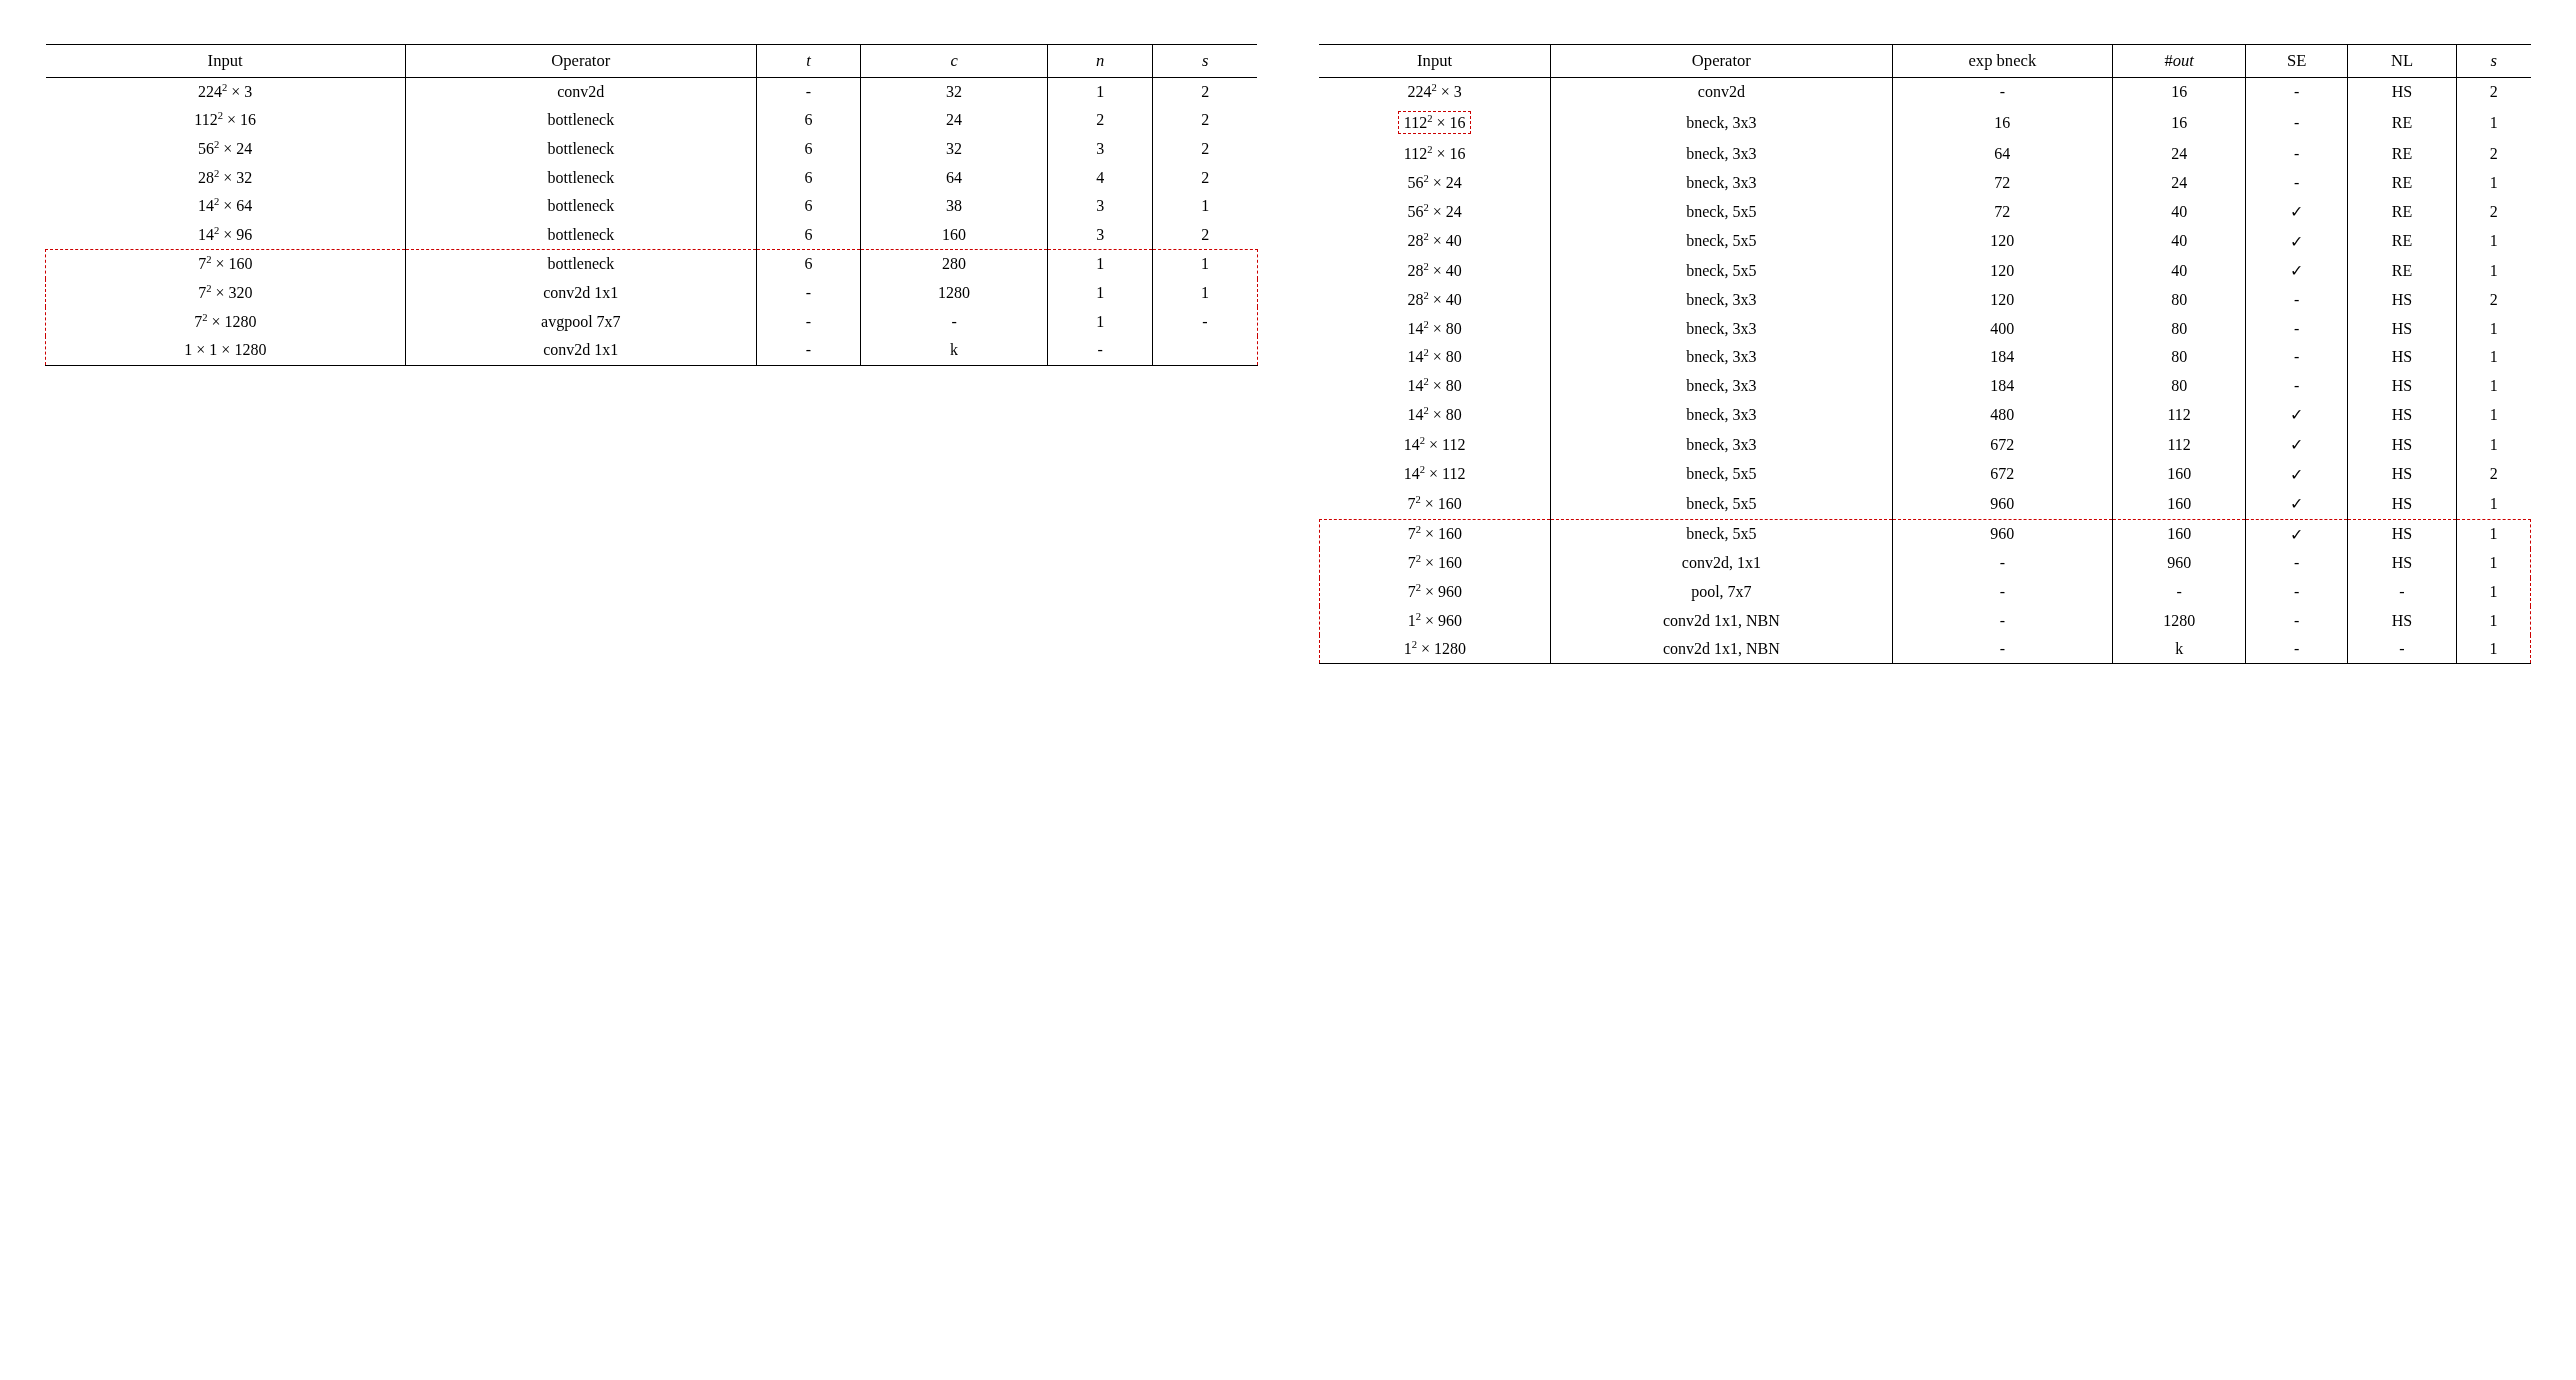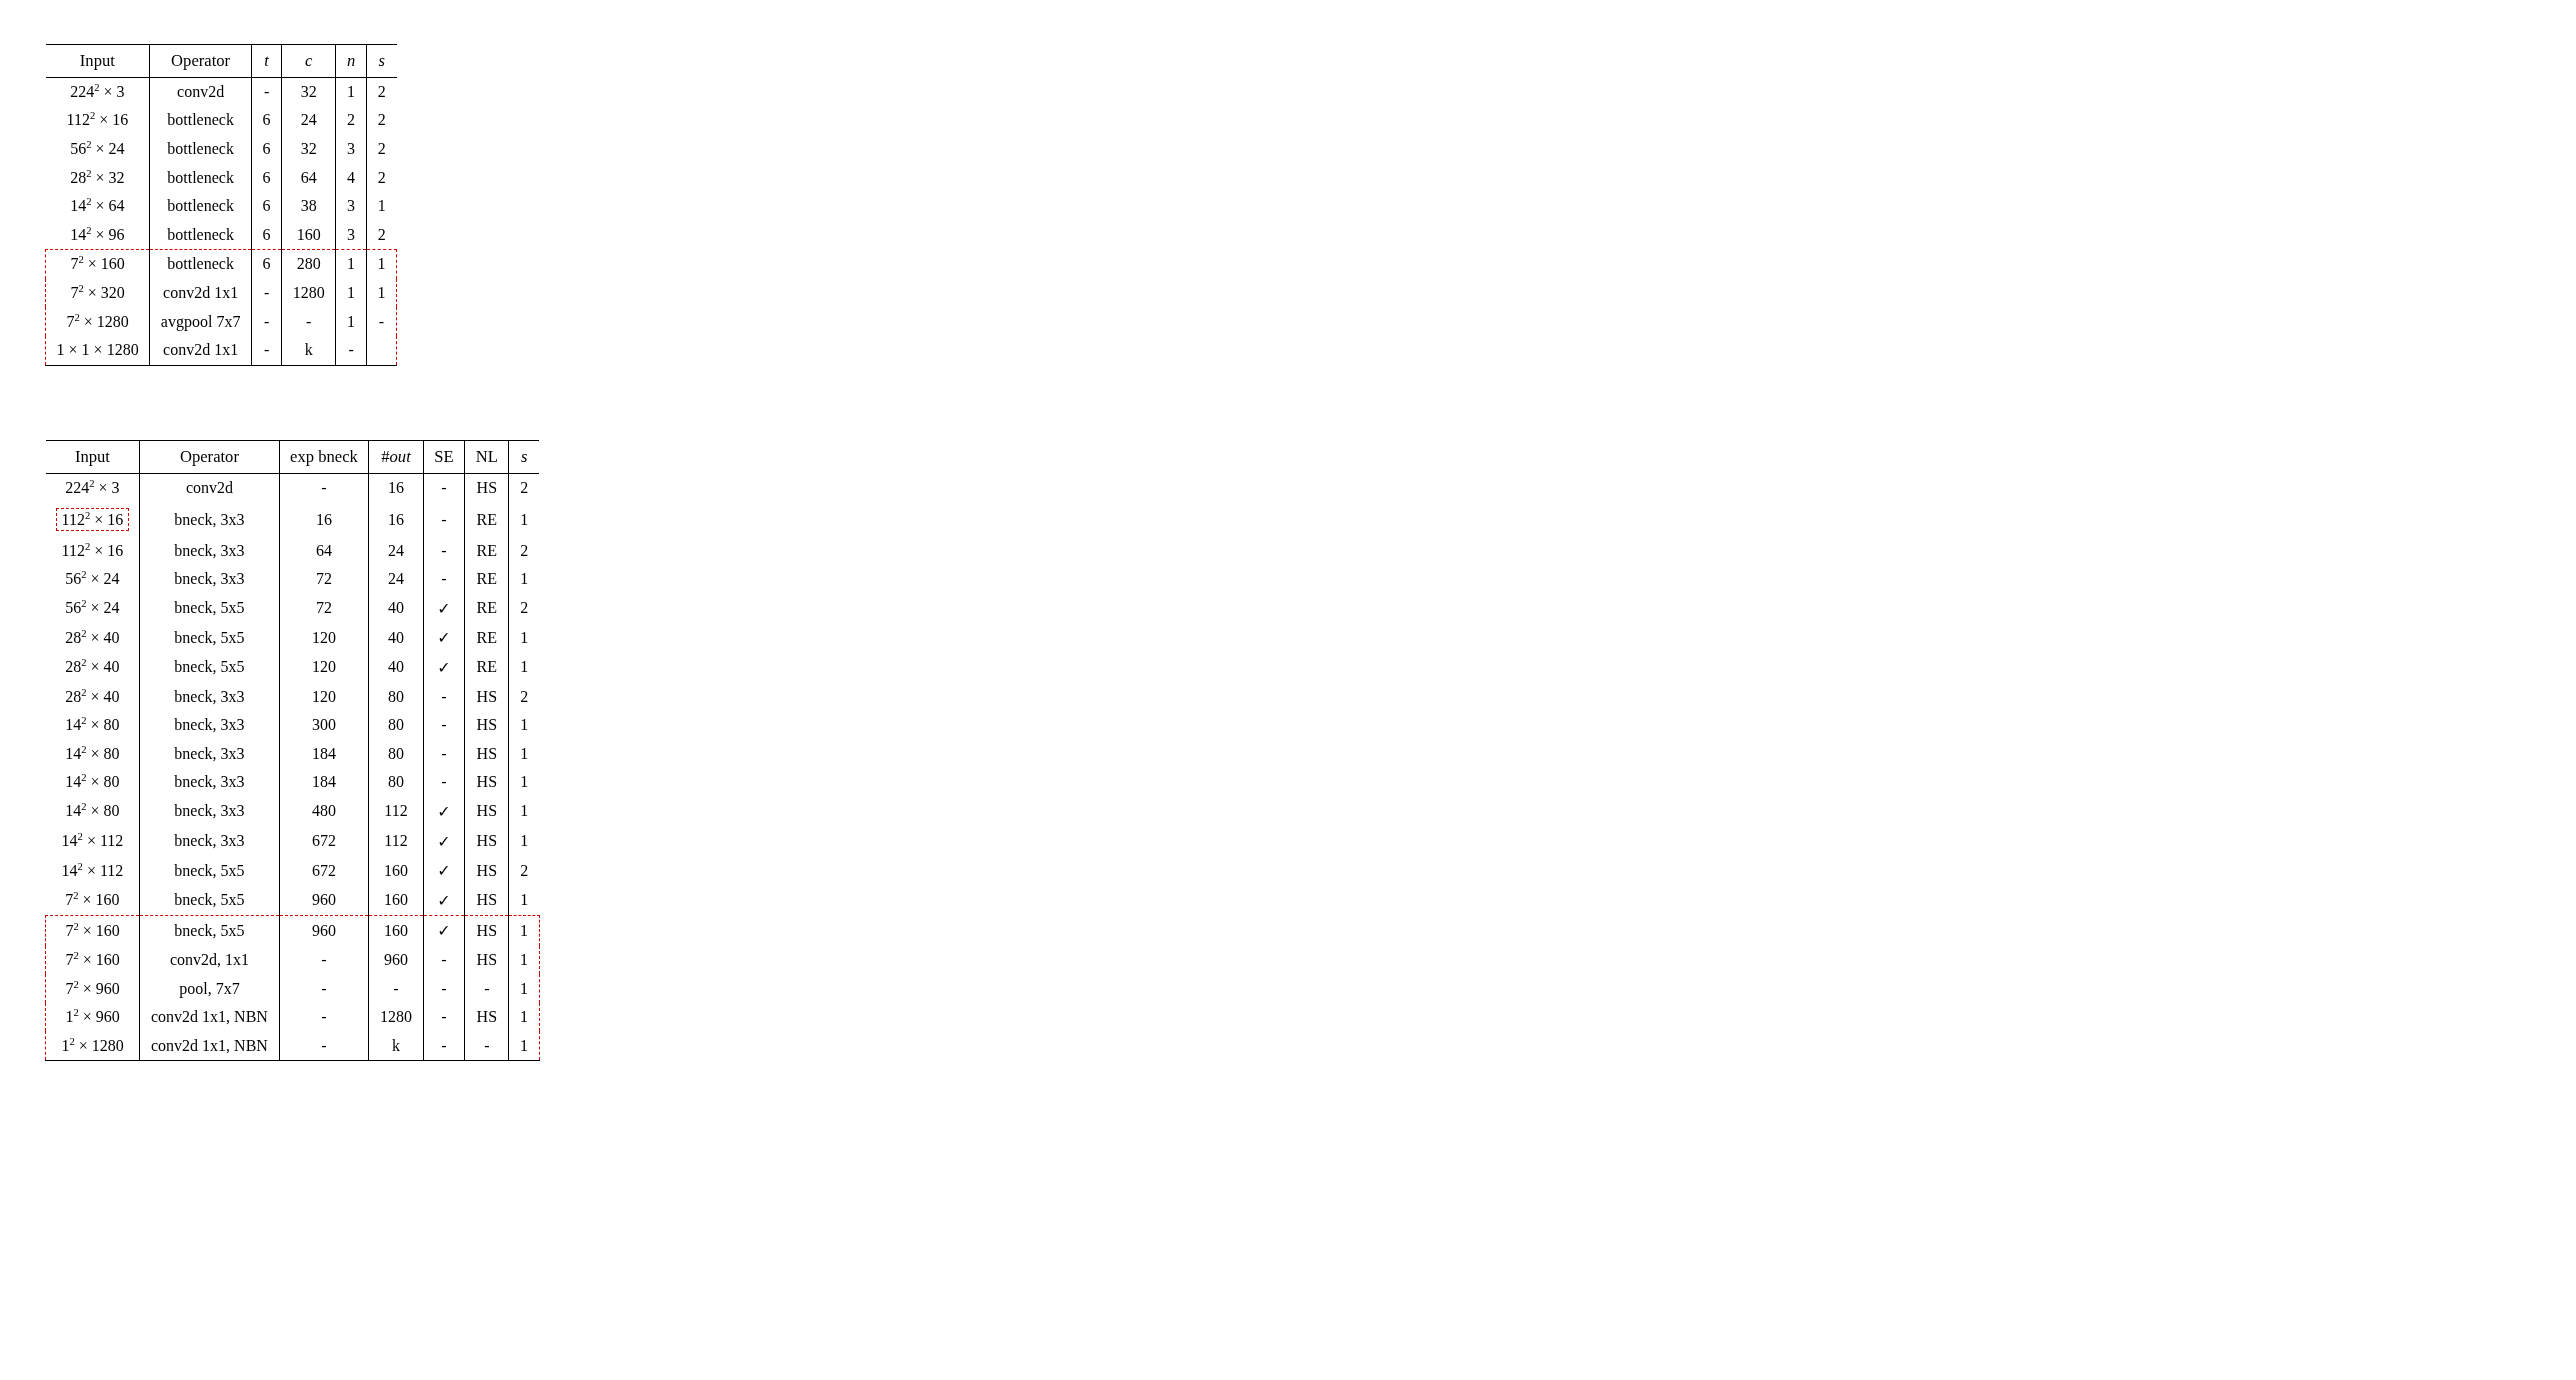--- a/index.html
+++ b/index.html
@@ -8,21 +8,20 @@
       font-family: "Times New Roman", Times, serif;
       font-size: 16.6px;
       color: #000;
       padding: 30px 45px;
     }
     .tables-wrapper {
       display: flex;
       gap: 61px;
       justify-content: center;
       align-items: flex-start;
-      flex-direction: column;
     }
     .table-section {
       flex: 1;
     }
     .table-title {
       text-align: center;
       font-size: 24px;
       font-weight: bold;
       font-family: Arial, sans-serif;
       margin-bottom: 13.6px;
@@ -298,21 +297,21 @@
             <td>bneck, 3x3</td>
             <td>120</td>
             <td>80</td>
             <td>-</td>
             <td>HS</td>
             <td>2</td>
           </tr>
           <tr>
             <td><span>14<sup>2</sup></span> × 80</td>
             <td>bneck, 3x3</td>
-            <td>300</td>
+            <td>400</td>
             <td>80</td>
             <td>-</td>
             <td>HS</td>
             <td>1</td>
           </tr>
           <tr>
             <td><span>14<sup>2</sup></span> × 80</td>
             <td>bneck, 3x3</td>
             <td>184</td>
             <td>80</td>

